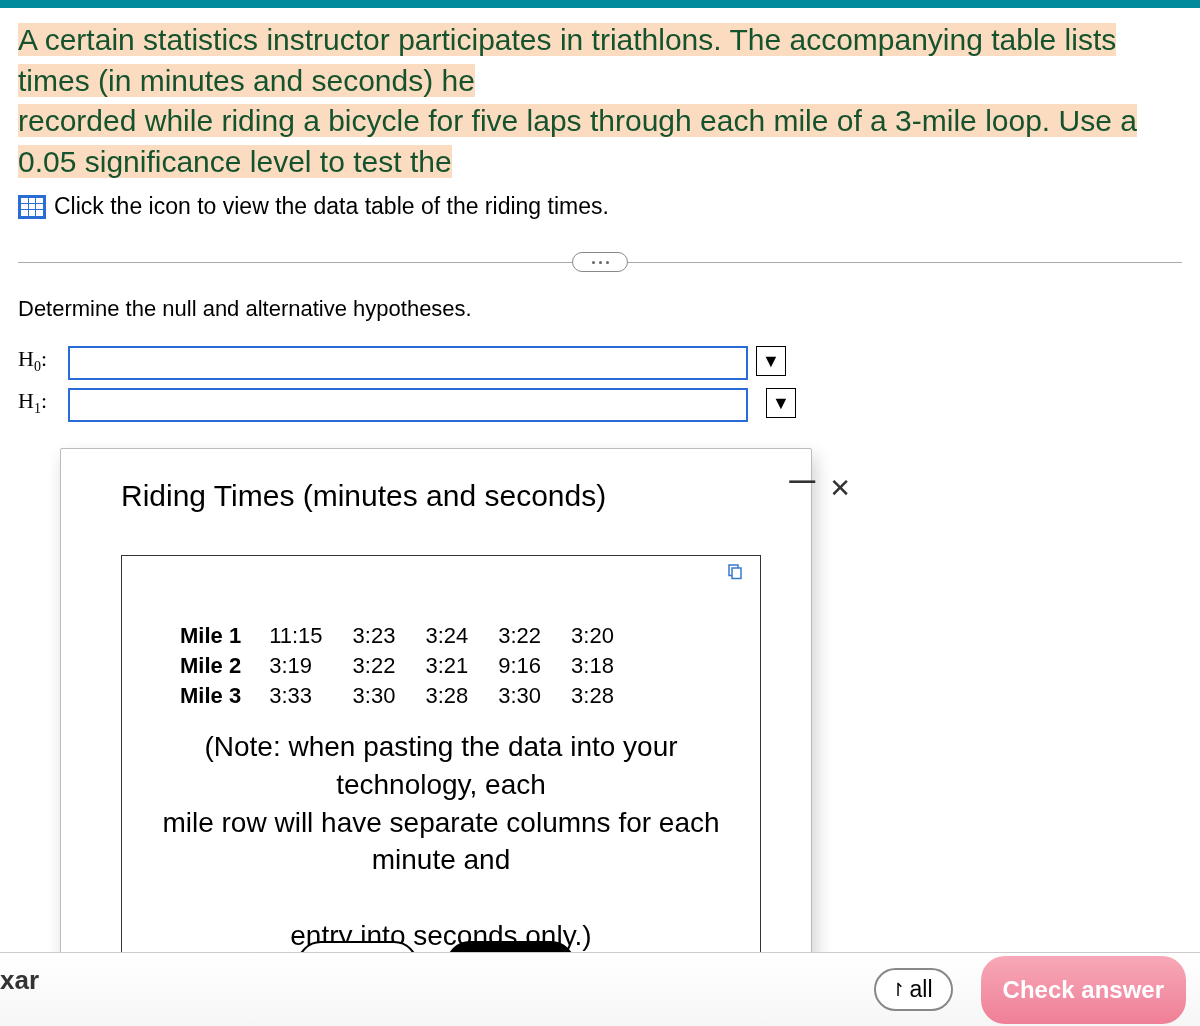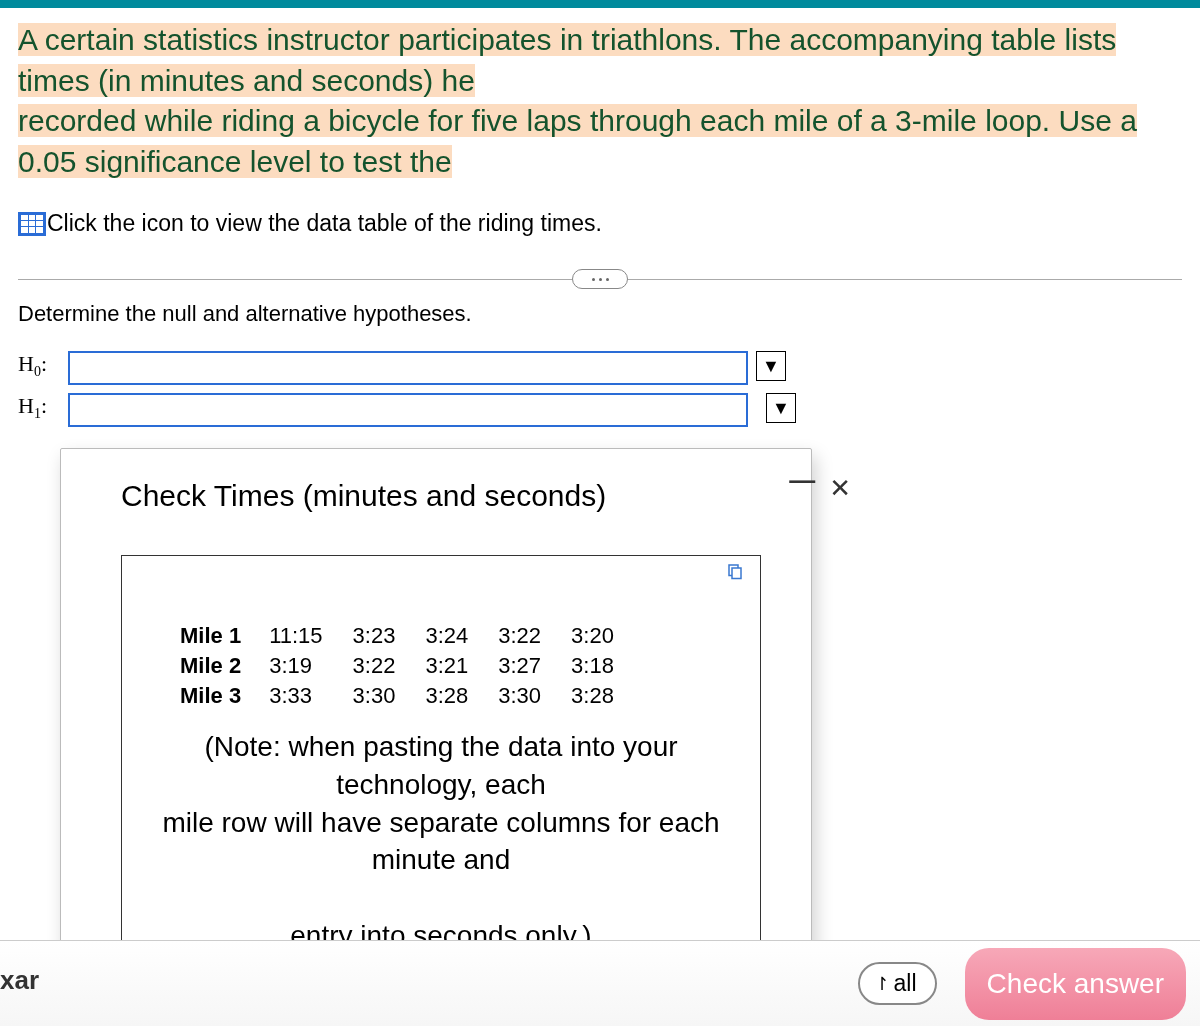--- a/index.html
+++ b/index.html
@@ -18,24 +18,24 @@
   .content {
     padding: 12px 18px 0 18px;
   }
   .question-text {
     font-size: 30px;
     line-height: 1.35;
     color: #14532d;
   }
   .hl { background: #fcdcc0; }
   .icon-row {
-    margin-top: 28px;
-    display: flex;
-    align-items: center;
-    gap: 1px;
+    margin-top: 11px;
+    display: flex;
+    align-items: center;
+    gap: 8px;
   }
   .table-icon {
     width: 28px; height: 24px;
     border: 2px solid #2a6cd6;
     display: grid;
     grid-template-columns: 1fr 1fr 1fr;
     grid-template-rows: 1fr 1fr 1fr;
     gap: 1px;
     padding: 1px;
     background: #2a6cd6;
@@ -56,21 +56,21 @@
     margin: 0 0px;
     display: flex;
     align-items: center;
     justify-content: center;
     gap: 4px;
     font-size: 10px;
     color: #666;
   }
   .pill b { width:3px; height:3px; border-radius:50%; background:#666; display:block;}
   .prompt {
-    margin-top: 12px;
+    margin-top: 24px;
     font-size: 22px;
   }
   .hyp-block {
     margin-top: 24px;
   }
   .hyp-row {
     display: flex;
     align-items: flex-start;
     margin-bottom: 8px;
   }
@@ -163,21 +163,21 @@
     padding: 8px 34px;
     border-radius: 26px;
     border: 2px solid #000;
     background: #fff;
     cursor: pointer;
   }
   .mbtn.done { background: #000; color: #fff; border-color:#000;}
   .bottom-bar {
     position: absolute;
     left: 0; right: 0; bottom: 0;
-    height: 86px;
+    height: 74px;
     border-top: 1px solid #ccc;
     background: linear-gradient(#fff, #f6f6f6);
     display: flex;
     align-items: center;
     padding: 0 14px 0 0;
   }
   .xar {
     font-size: 26px;
     font-weight: bold;
     color: #333;
@@ -193,22 +193,22 @@
     font-size: 23px;
     background: #fff;
     cursor: pointer;
     display:flex; align-items:center; gap:4px;
   }
   .check-btn {
     margin-left: 28px;
     border: none;
     border-radius: 24px;
     padding: 20px 22px;
-    font-size: 28px;
-    font-weight: normal;
+    font-size: 24px;
+    font-weight: bold;
     color: #fff;
     background: linear-gradient(#f7a8b8, #ef7f97);
     cursor: pointer;
   }
 </style>
 </head>
 <body>
 
 <div class="top-bar"></div>
 
@@ -257,21 +257,21 @@
       <div class="tri-btn offset">▼</div>
     </div>
   </div>
 </div>
 
 <div class="modal">
   <div class="modal-controls">
     <span class="min-btn">—</span>
     <span class="close-btn">✕</span>
   </div>
-  <div class="modal-title">Check Times (minutes and seconds)</div>
+  <div class="modal-title">Riding Times (minutes and seconds)</div>
 
   <div class="data-box">
     <svg class="copy-icon" viewBox="0 0 24 24">
       <rect x="4" y="4" width="12" height="14" fill="none" stroke="#3a78d0" stroke-width="2"></rect>
       <rect x="8" y="8" width="12" height="14" fill="#fff" stroke="#3a78d0" stroke-width="2"></rect>
     </svg>
     <table class="data-table">
       <tbody>
           <tr>
         <td>Mile 1</td>
@@ -279,21 +279,21 @@
             <td>3:23</td>
             <td>3:24</td>
             <td>3:22</td>
             <td>3:20</td>
       </tr>
       <tr>
         <td>Mile 2</td>
         <td>3:19</td>
             <td>3:22</td>
             <td>3:21</td>
-            <td>3:27</td>
+            <td>9:16</td>
             <td>3:18</td>
       </tr>
       <tr>
         <td>Mile 3</td>
         <td>3:33</td>
             <td>3:30</td>
             <td>3:28</td>
             <td>3:30</td>
             <td>3:28</td>
       </tr>

